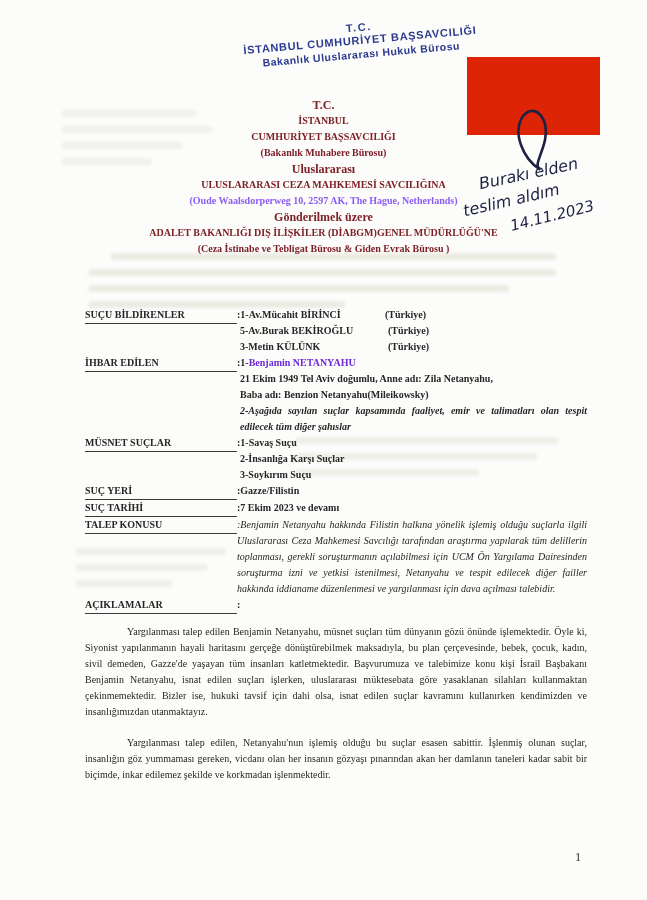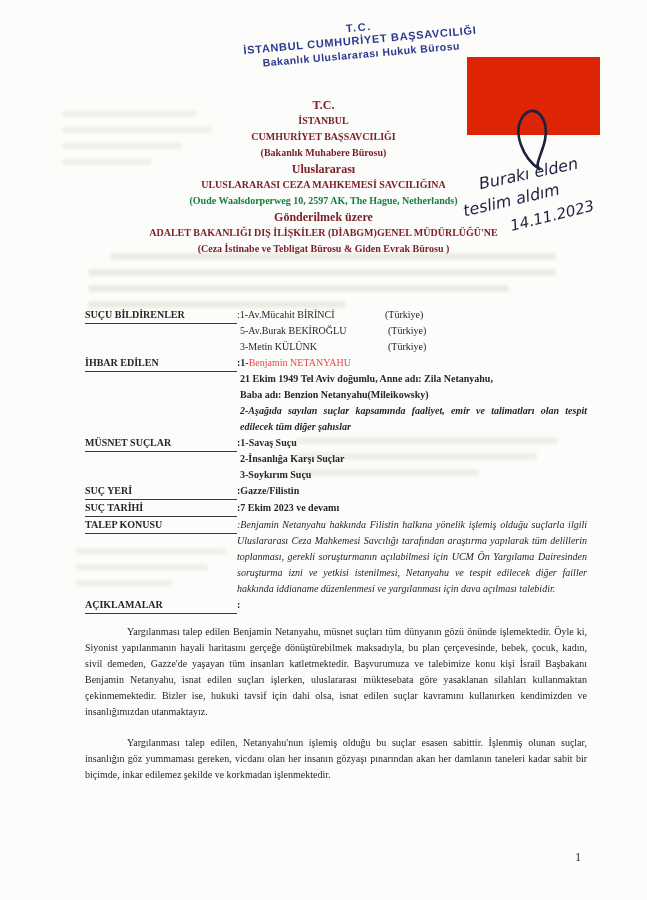--- a/index.html
+++ b/index.html
@@ -24,36 +24,36 @@
   .hw-loop{position:absolute;left:64px;top:-52px;}
   .hw1{margin-left:34px;transform:rotate(-3deg);}
   .hw2{margin-left:14px;transform:rotate(-4deg);}
   .hw3{margin-left:58px;transform:rotate(-5deg);font-size:15px;}
 
   
   .header{position:absolute;left:0;top:97px;width:647px;text-align:center;
           color:#7d2027;font-weight:bold;line-height:16px;}
   .h-sm{font-size:12px;}
   .h-md{font-size:10px;}
-  .h-red{color:#15803d;}
+  .h-red{color:#8b5cf6;}
 
   
   .bleed{position:absolute;filter:blur(1.6px);}
   .bleed .bl{height:7px;background:#d6d3c4;margin-bottom:9px;border-radius:3px;}
 
   
   .fields{position:absolute;left:85px;top:307px;width:502px;font-size:10px;line-height:16px;}
   .frow{display:flex;align-items:flex-start;}
   .flabel{flex:0 0 152px;font-weight:bold;border-bottom:1.4px solid #3a3a3a;}
   .fvalue{flex:1;min-width:0;}
   .bold{font-weight:bold;}
-  .nrow{display:flex;font-weight:normal;}
+  .nrow{display:flex;font-weight:bold;}
   .nname{flex:0 0 148px;}
   .ind{padding-left:3px;}
-  .red-name{color:#ef4444;font-weight:normal;}
+  .red-name{color:#6d28d9;font-weight:bold;}
   .just{text-align:justify;font-style:italic;}
   .para{text-align:justify;text-indent:42px;margin:0 0 15px 0;}
   .paras{margin-top:10px;}
 
   .pagenum{position:absolute;left:575px;top:850px;font-size:12.5px;color:#333;}
 </style>
 </head>
 <body>
 
 <div class="page">

